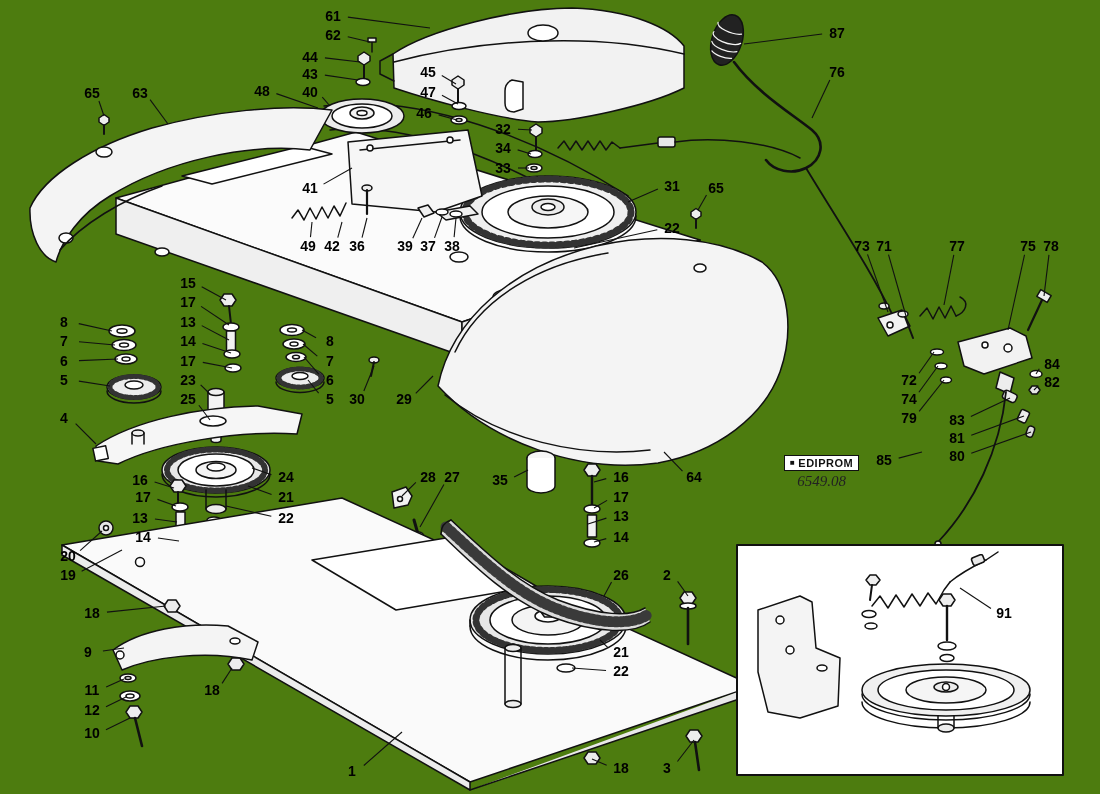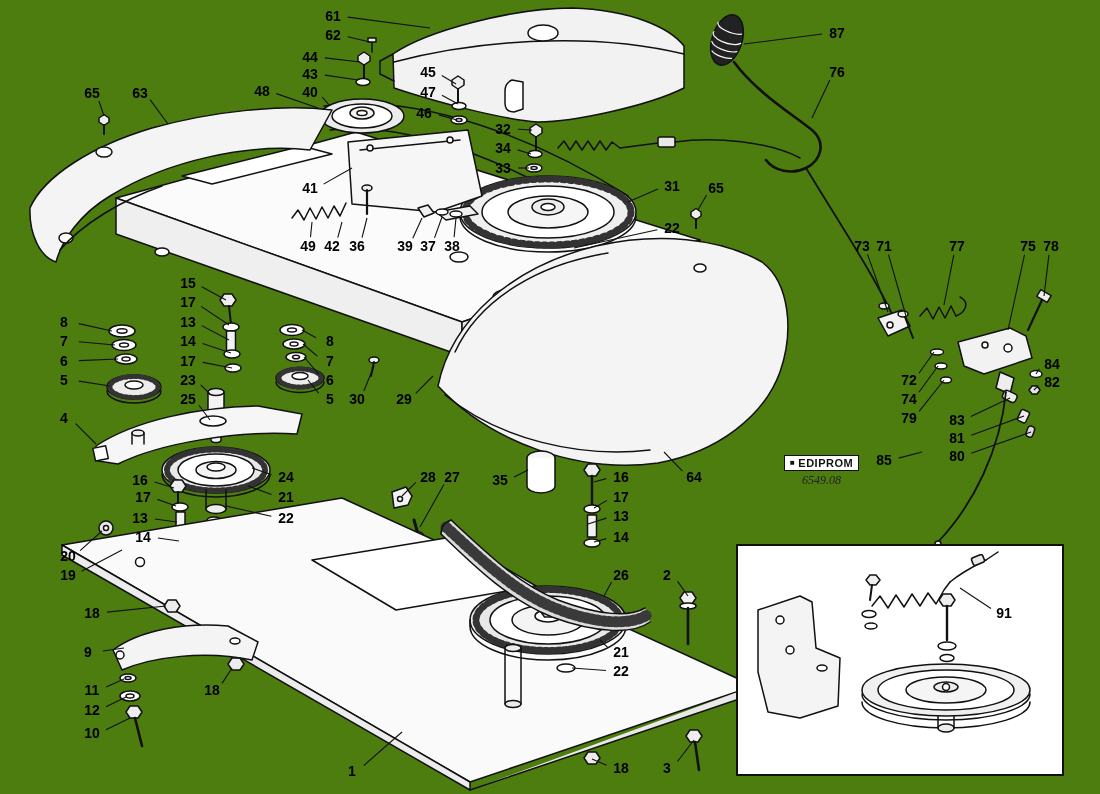--- a/index.html
+++ b/index.html
@@ -7,21 +7,21 @@
          font-family:"Liberation Sans",sans-serif;}
   .stage svg{position:absolute;left:0;top:0;}
   #art *{vector-effect:non-scaling-stroke;}
   #leaders line{stroke:#111;stroke-width:1.1;}
   #labels text{font-family:"Liberation Sans",sans-serif;font-weight:bold;font-size:14px;
                fill:#000;text-anchor:middle;dominant-baseline:central;}
   .logo{position:absolute;left:784px;top:451px;text-align:center;}
   .logo-box{display:inline-flex;align-items:center;gap:3px;border:1.5px solid #111;background:#fff;
             padding:1px 5px;font-weight:bold;font-size:11px;letter-spacing:.5px;color:#111;}
   .logo-glyph{font-size:8px;line-height:1;}
-  .logo-code{font-family:"Liberation Serif",serif;font-style:italic;font-size:12px;color:#222;margin-top:2px;}
+  .logo-code{font-family:"Liberation Serif",serif;font-style:italic;font-size:15px;color:#222;margin-top:2px;}
 </style>
 </head>
 <body>
 
 <div class="stage">
 <svg id="diagram" viewBox="0 0 1100 794" width="1100" height="794">
   <g id="art" stroke="#111" stroke-width="1.5" fill="none" stroke-linejoin="round" stroke-linecap="round">
 
     <g>
       <path d="M116,198 L356,132 L700,240 L462,322 Z" fill="#fbfbfb"></path>

